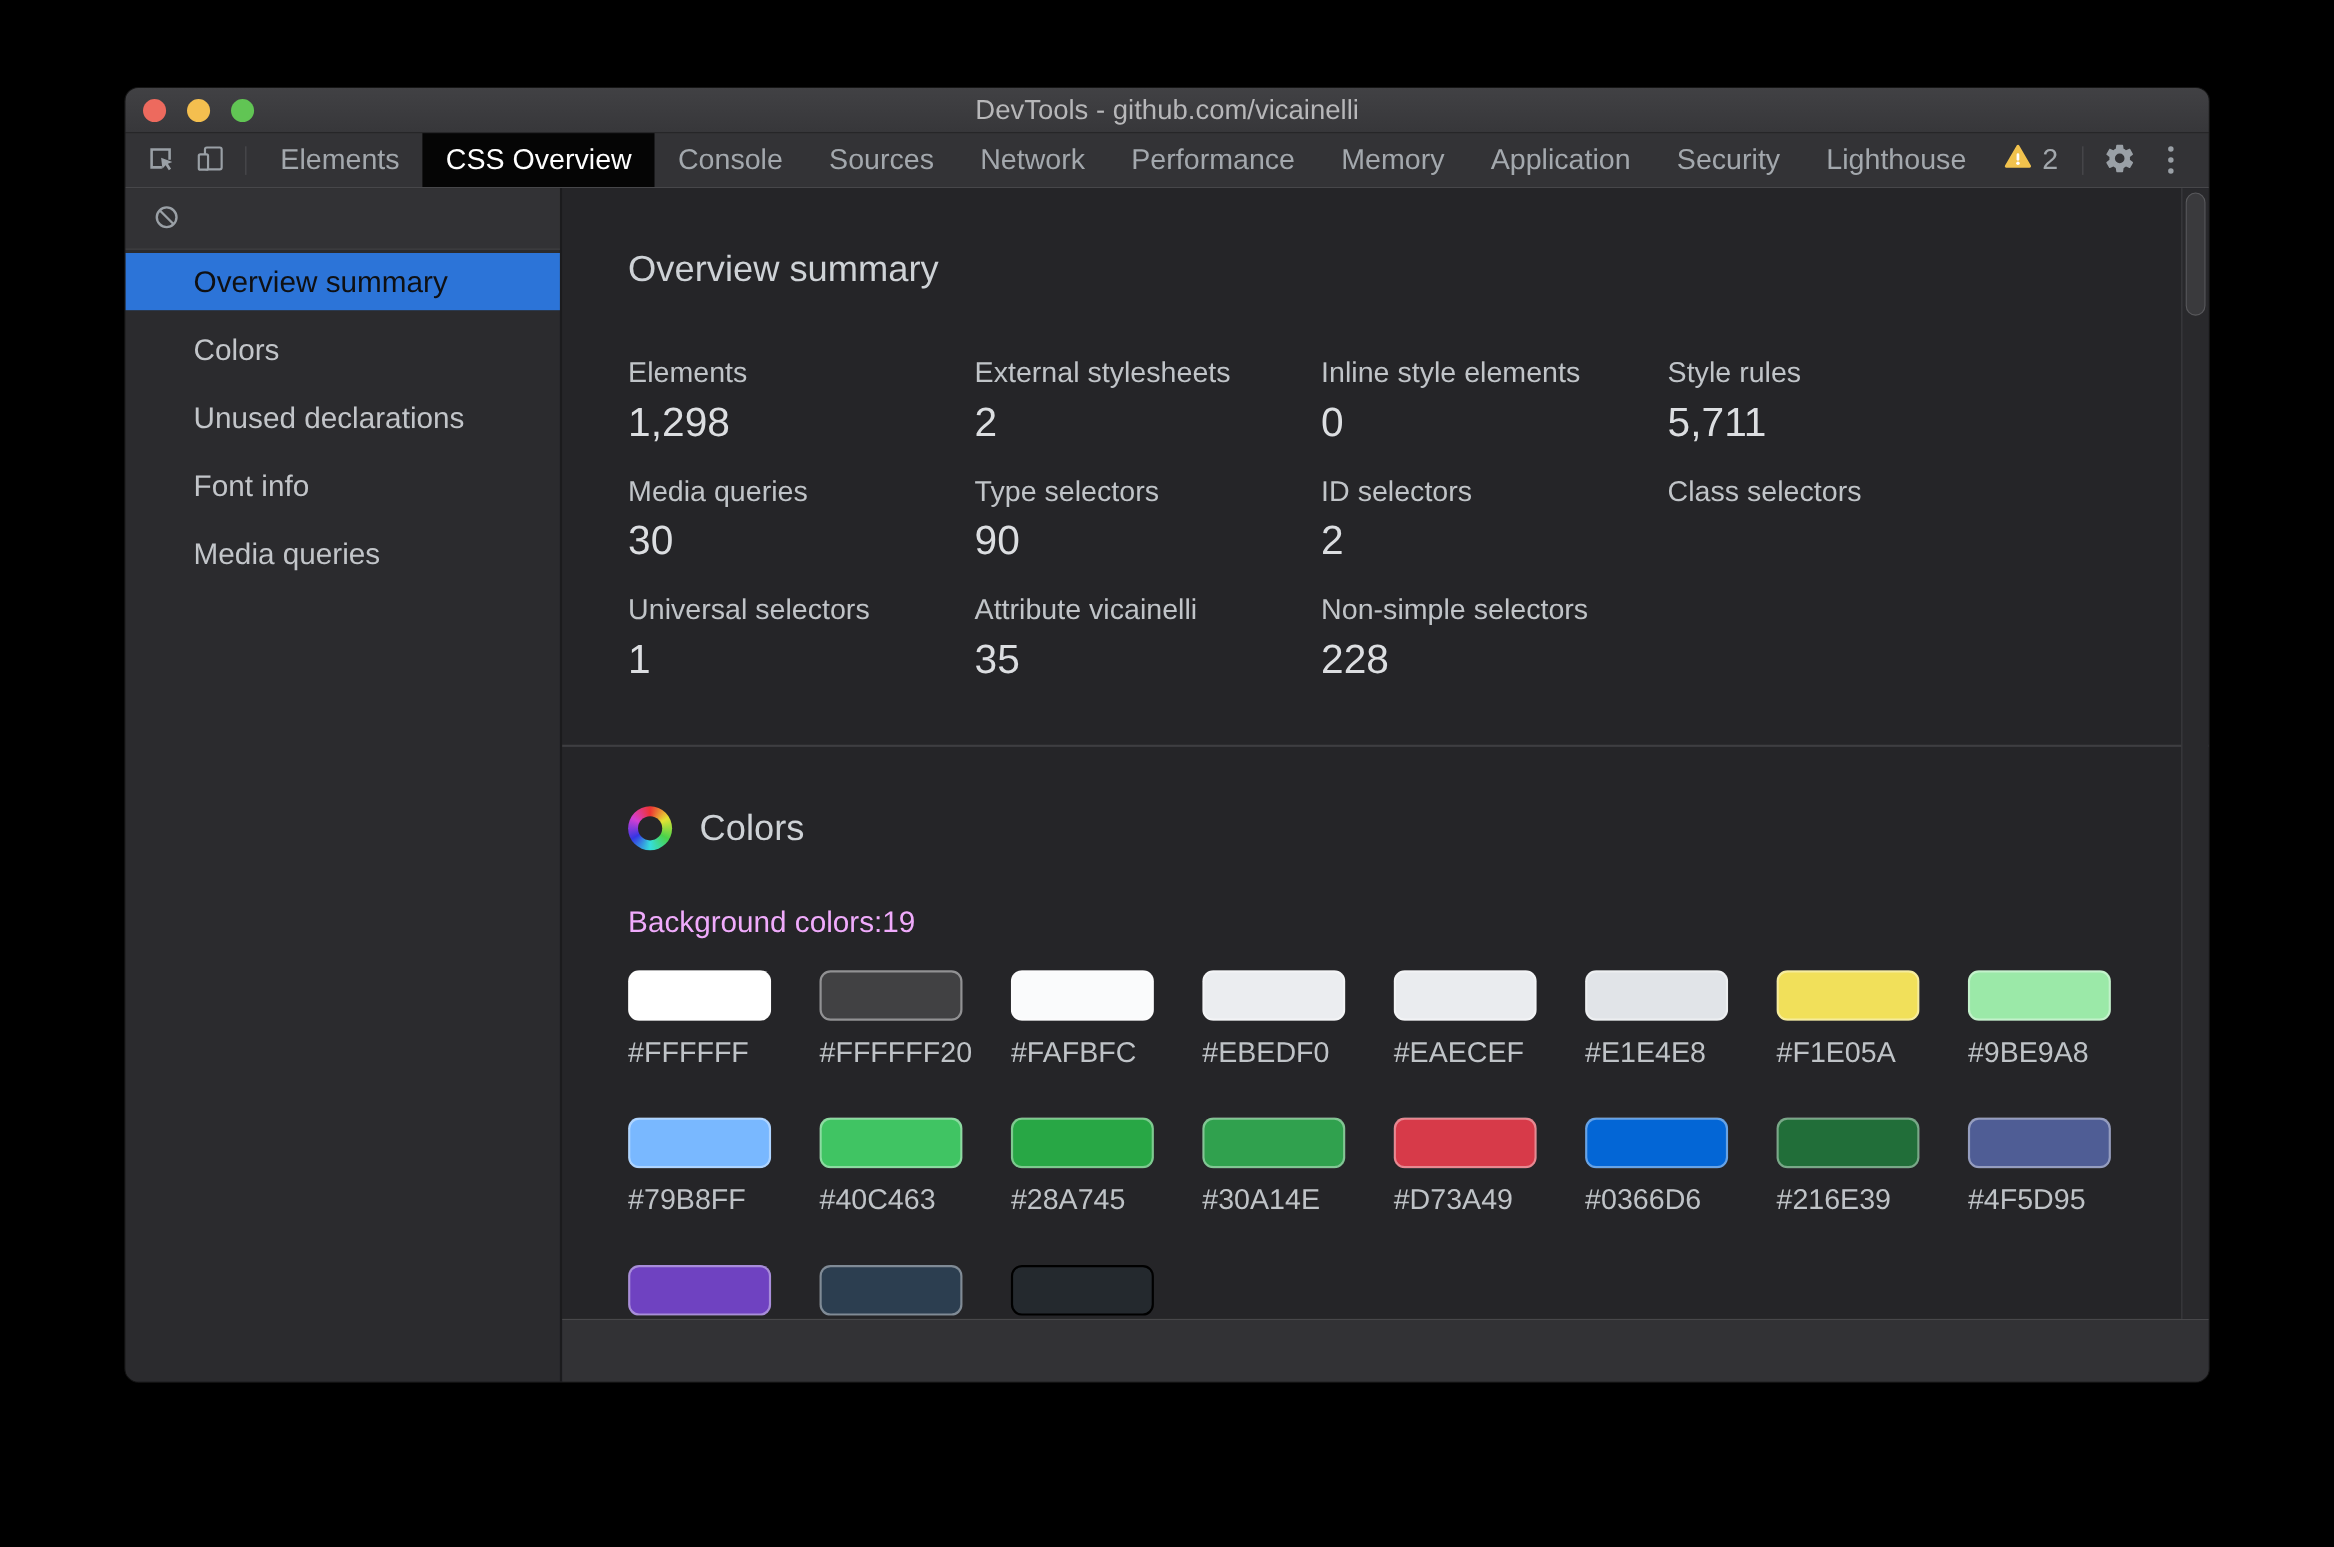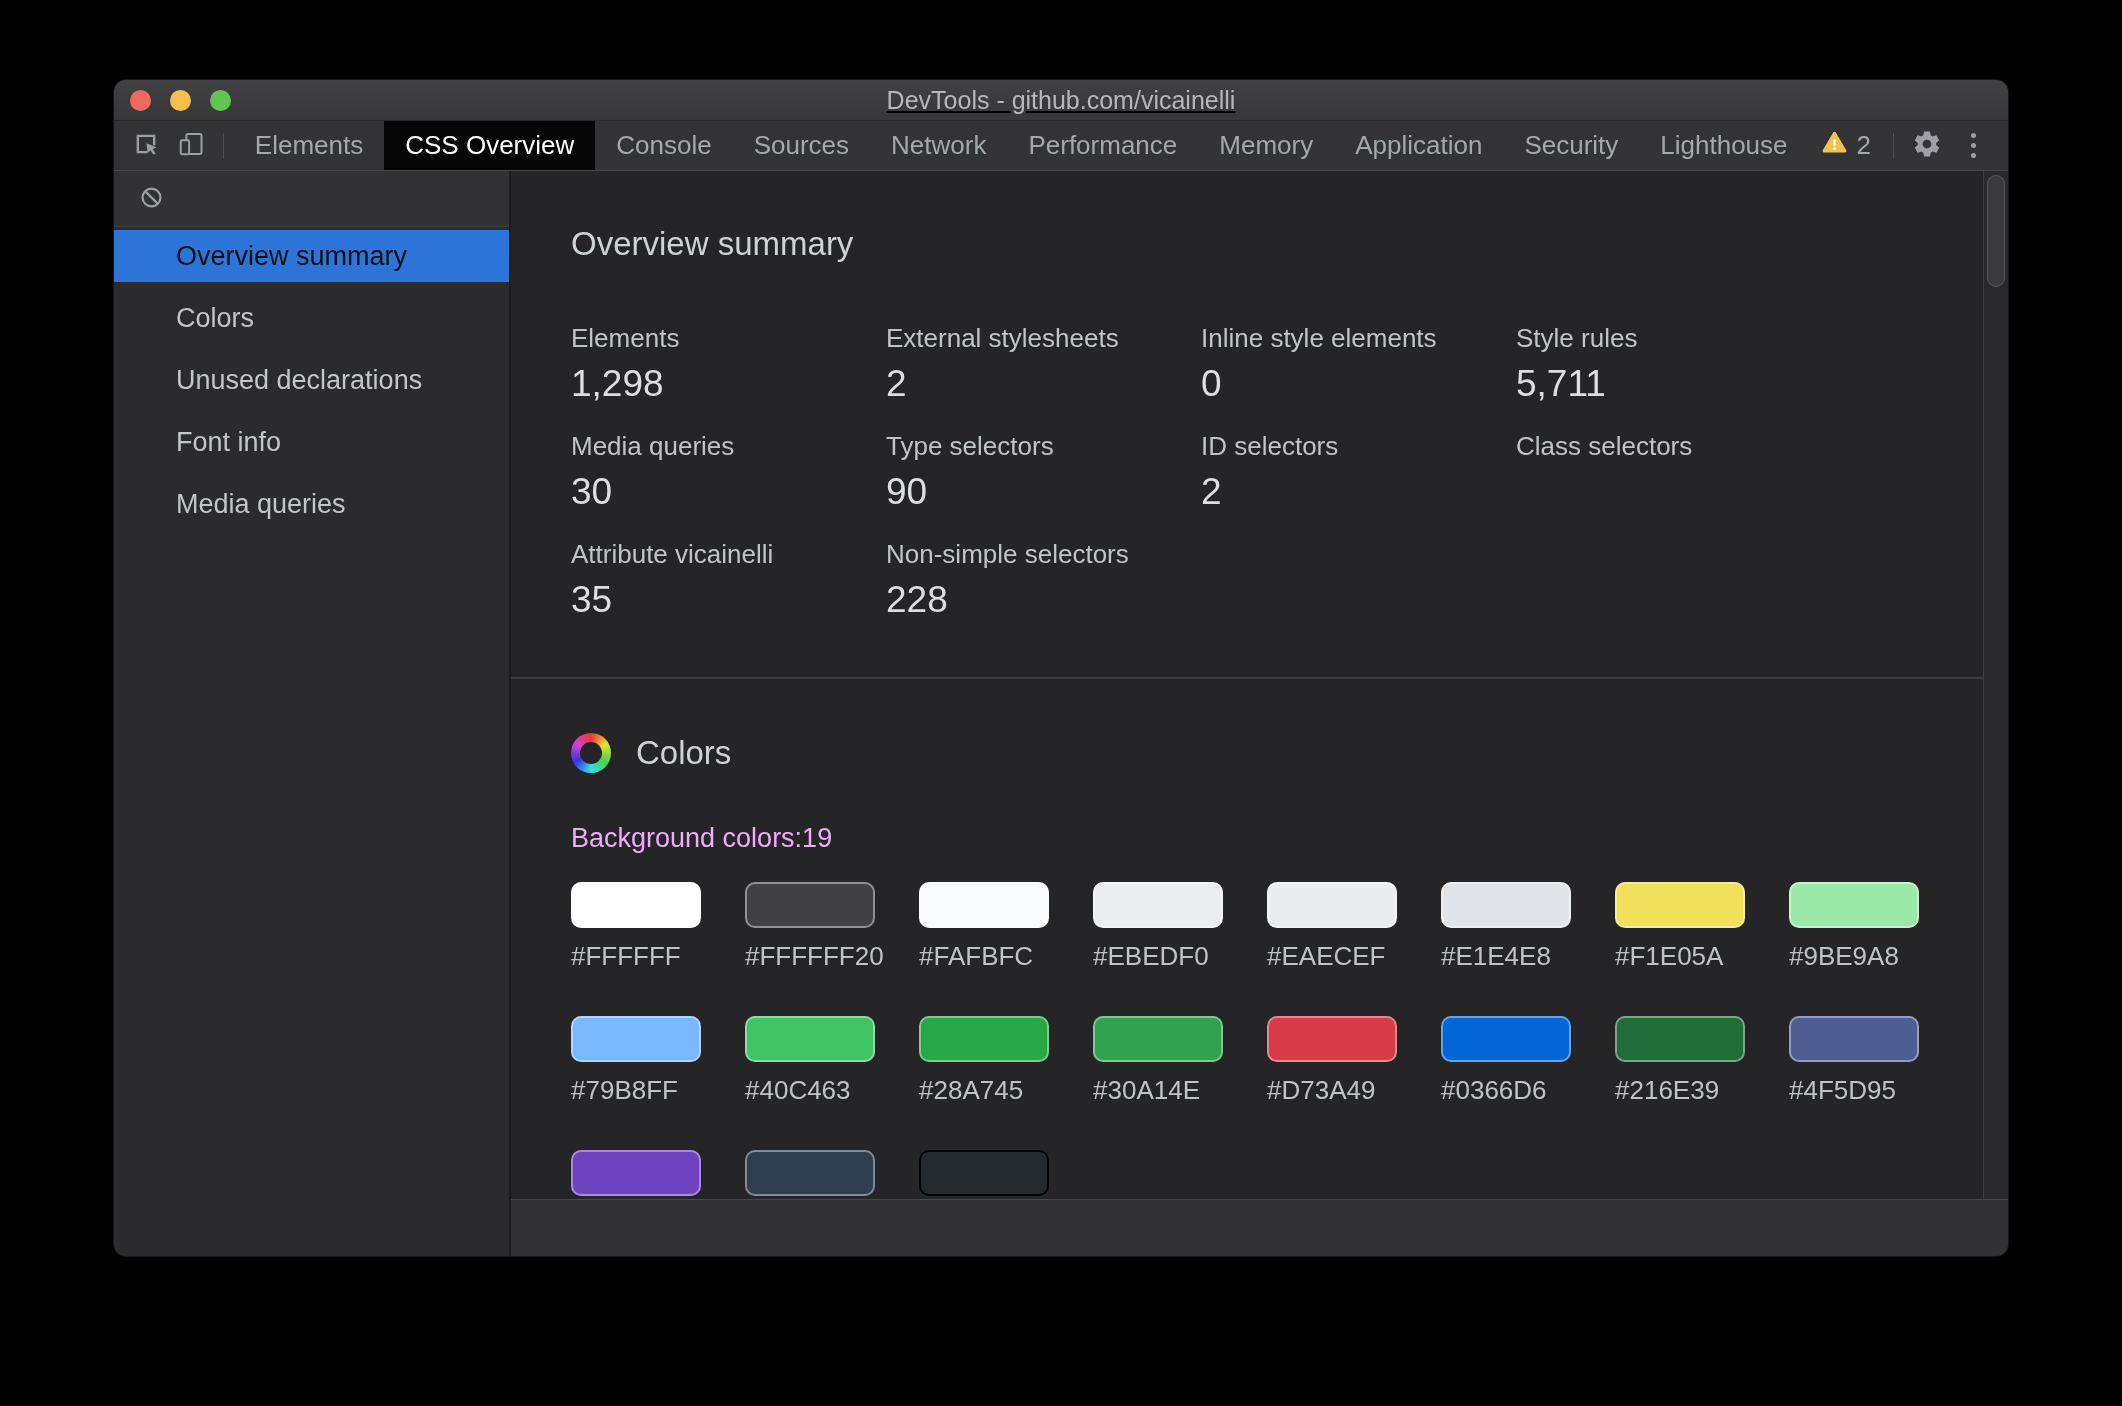--- a/index.html
+++ b/index.html
@@ -10,21 +10,21 @@
   }
   .window{
     position:absolute;left:113px;top:79px;width:1896px;height:1178px;
     background:#252528;border-radius:13px;overflow:hidden;
     border:1px solid #151515;box-sizing:border-box;
     box-shadow:0 20px 60px rgba(0,0,0,.7);
   }
   
   .titlebar{
     height:40px;background:linear-gradient(#414144,#37373a);
-    border-bottom:1px solid #262628;position:relative;text-decoration:underline;
+    border-bottom:1px solid #262628;position:relative;
   }
   .traffic-lights{position:absolute;left:16px;top:0;bottom:0;display:flex;align-items:center;gap:19px;}
   .light{width:21px;height:21px;border-radius:50%;border:none;padding:0;cursor:pointer;}
   .titlebar-title{
     text-align:center;line-height:40px;font-size:25px;color:#b7b7b9;
     white-space:nowrap;overflow:hidden;
   }
   
   .tabbar{
     height:50px;background:#333336;border-bottom:1px solid #47474a;
@@ -251,20 +251,24 @@
 
             <div class="stat">
               <div class="stat-label">ID selectors</div>
               <div class="stat-value">2</div>
             </div>
 
             <div class="stat">
               <div class="stat-label">Class selectors</div>
             </div>
 
+            <div class="stat">
+              <div class="stat-label">Universal selectors</div>
+              <div class="stat-value">1</div>
+            </div>
 
             <div class="stat">
               <div class="stat-label">Attribute vicainelli</div>
               <div class="stat-value">35</div>
             </div>
 
             <div class="stat">
               <div class="stat-label">Non-simple selectors</div>
               <div class="stat-value">228</div>
             </div>

